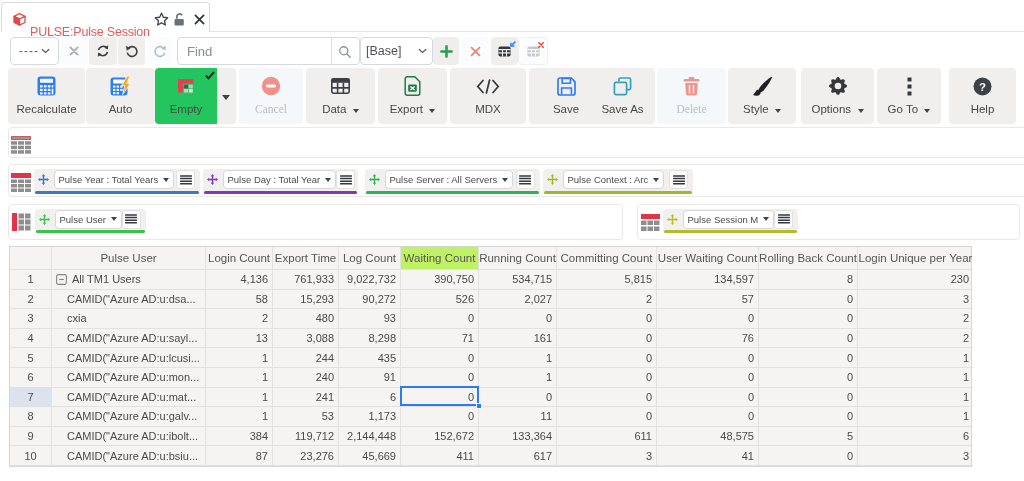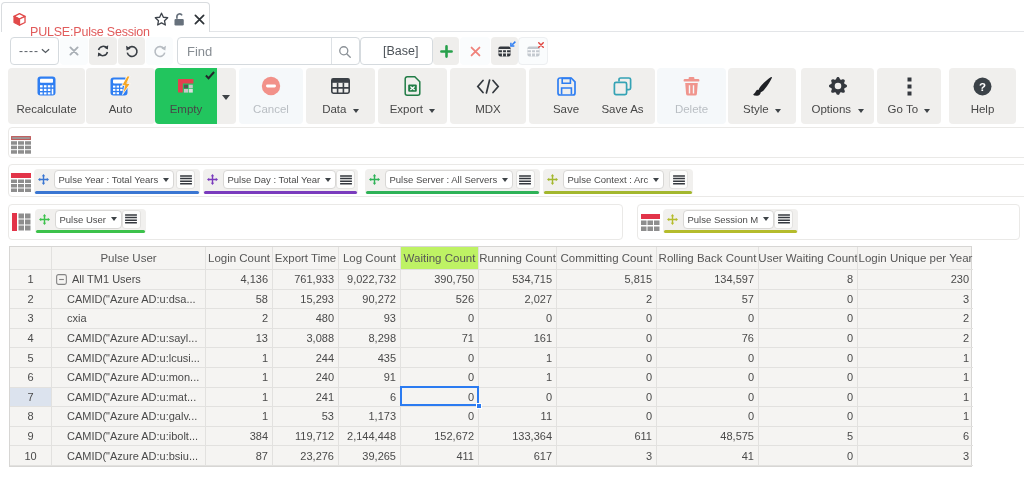--- a/index.html
+++ b/index.html
@@ -18,21 +18,21 @@
   .sc.white { background:#fff; border:1px solid #d5dade; }
   .sc.beige { background:#efeeec; }
   .sc.lite  { background:#fafcfd; }
   
   .tb { position:absolute; top:68px; height:56px; background:#f0efed; border-radius:4px; }
   .tb .ic { position:absolute; left:0; right:0; top:6px; height:24px;
     display:flex; align-items:center; justify-content:center; }
   .tb .lb { position:absolute; left:0; right:0; top:35px; text-align:center;
     font-size:11.5px; color:#474747; white-space:nowrap; }
   .tb.dis { background:#f5f8fa; }
-  .tb.dis .lb { color:#b9bec3; }
+  .tb.dis .lb { color:#b9bec3;font-family:Liberation Serif, serif; }
   .caret { display:inline-block; width:0; height:0; border-left:4px solid transparent;
     border-right:4px solid transparent; border-top:5px solid #3e4347; }
   
   .dimbox { position:absolute; left:8px; background:#fff; border:1px solid #eae9e7; border-radius:4px; }
   .chip { position:absolute; height:24.5px; background:#f1f0ee; overflow:visible;
     border-radius:4px 4px 2px 2px; display:flex; align-items:center;
     padding:0 0 3px 0; }
   .chip .ul { position:absolute; left:1px; right:1px; bottom:0; height:3px; border-radius:2px; }
   .cbtn { flex:none; height:19px; background:#fff; border:1px solid #d8d7d5; border-radius:4px;
     display:flex; align-items:center; padding:0 4px; font-size:9.5px; color:#4b4b4b;
@@ -112,21 +112,21 @@
   </svg>
 </div>
 <div class="sc white" style="left:177px;width:183px;justify-content:flex-start;">
   <span style="font-size:13px;color:#878d93;margin-left:9px;">Find</span>
   <div style="position:absolute;right:27px;top:0;bottom:0;width:1px;background:#dde1e5;"></div>
   <svg style="position:absolute;right:7px;top:7px;" width="14" height="14" viewBox="0 0 16 16">
     <circle cx="6.6" cy="6.6" r="4.6" fill="none" stroke="#8b9197" stroke-width="1.5"></circle>
     <path d="M10.2 10.2 L14 14" stroke="#8b9197" stroke-width="1.5" stroke-linecap="round"></path>
   </svg>
 </div>
-<div class="sc white" style="left:360px;width:73px;justify-content:space-between;padding:0 22px;">
+<div class="sc white" style="left:360px;width:73px;justify-content:space-between;padding:0 5px;">
   <span style="font-size:12.5px;color:#4c5258;">[Base]</span>
   <svg width="9" height="6" viewBox="0 0 10 6">
       <path d="M1 1 L5 4.6 L9 1" fill="none" stroke="#555b61" stroke-width="1.4"></path>
     </svg>
 </div>
 <div class="sc beige" style="left:433px;width:26px;">
   <svg width="13" height="13" viewBox="0 0 14 14">
       <path d="M7 1.5 V12.5 M1.5 7 H12.5" stroke="#27a04b" stroke-width="2.8" stroke-linecap="round"></path>
     </svg>
 </div>
@@ -462,22 +462,22 @@
 
 <div id="grid">
 <div class="h"></div>
 <div class="h">Pulse User</div>
 <div class="h">Login Count</div>
 <div class="h">Export Time</div>
 <div class="h">Log Count</div>
 <div class="h" style="background:#bef264;">Waiting Count</div>
 <div class="h">Running Count</div>
 <div class="h">Committing Count</div>
+<div class="h">User Waiting Count</div>
 <div class="h">Rolling Back Count</div>
-<div class="h">User Waiting Count</div>
 <div class="h">Login Unique per Year</div>
 <div class="c">1</div>
 <div>
       <svg style="margin:0 5px 0 4px;flex:none;" width="11" height="11" viewBox="0 0 12 12">
         <rect x="0.7" y="0.7" width="10.6" height="10.6" rx="2" fill="none" stroke="#848484" stroke-width="1.2"></rect>
         <path d="M3.4 6 H8.6" stroke="#848484" stroke-width="1.2"></path>
       </svg>
       <span>All TM1 Users</span>
     </div>
 <div class="n">4,136</div>
@@ -574,21 +574,21 @@
 <div class="n">152,672</div>
 <div class="n">133,364</div>
 <div class="n">611</div>
 <div class="n">48,575</div>
 <div class="n">5</div>
 <div class="n">6</div>
 <div class="c">10</div>
 <div class="t">CAMID("Azure AD:u:bsiu...</div>
 <div class="n">87</div>
 <div class="n">23,276</div>
-<div class="n">39,265</div>
+<div class="n">45,669</div>
 <div class="n">411</div>
 <div class="n">617</div>
 <div class="n">3</div>
 <div class="n">41</div>
 <div class="n">0</div>
 <div class="n">3</div>
 </div>
 <div class="abs" id="sel"></div>
 <div class="abs" id="selh"></div>
 

